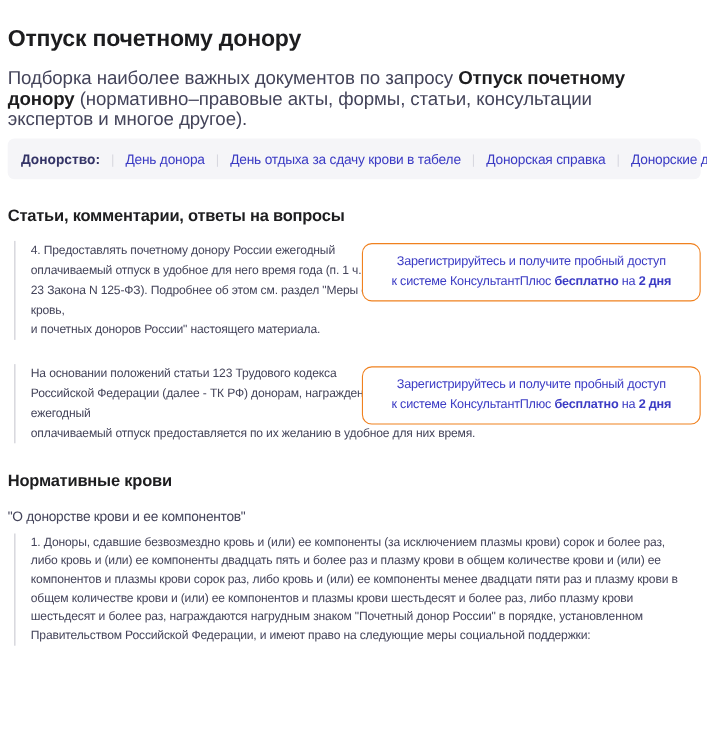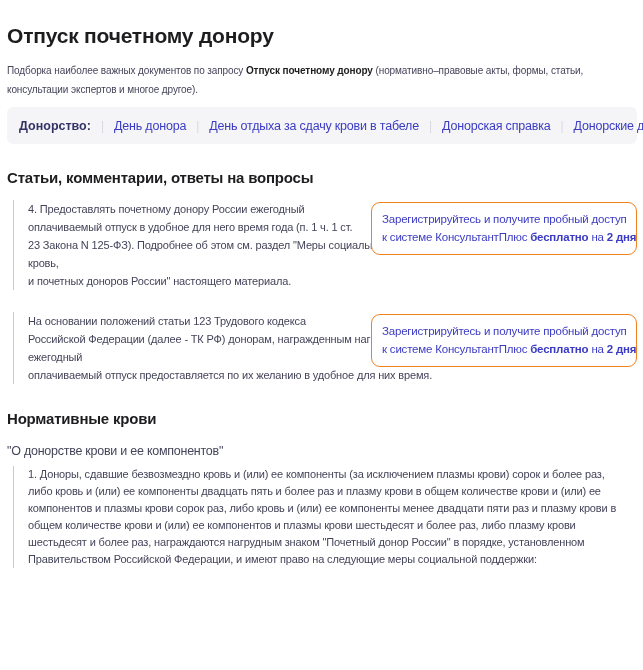--- a/index.html
+++ b/index.html
@@ -12,21 +12,21 @@
   .page { padding: 0 6px 0 7px; }
 
   h1.page-title {
     margin-top: 24px;
     font-size: 21px; line-height: 24px; font-weight: bold;
     color: var(--text-dark, #1d1d1f);
     letter-spacing: -0.2px;
   }
   .subtitle {
     margin-top: 13px;
-    font-size: 10px; line-height: 19px;
+    font-size: 17px; line-height: 19px;
     max-width: 606px;
     color: var(--text-body, #44445a);
     letter-spacing: -0.1px;
   }
   .subtitle b { color: var(--text-dark, #2a2a38); }
 
   .topics {
     margin-top: 8px;
     height: 37px;
     background: var(--bar-bg, #f5f5f8);
@@ -68,21 +68,21 @@
   .result .result-link.narrow { max-width: 358px; }
 
   .doc-title {
     font-size: 12.5px; line-height: 18px;
     color: var(--text-body, #44445a);
     letter-spacing: -0.25px;
   }
 
   .promo {
     position: absolute; top: 2px; right: 0;
-    width: 266px;
+    width: 308px;
     border: 1.5px solid var(--promo-border, #f0811f);
     border-radius: 9px;
     padding: 7px 10px 8px;
     text-align: center;
     color: var(--link, #3b3bc4);
     font-size: 11.5px; line-height: 18px;
     letter-spacing: -0.2px;
     cursor: pointer;
     background: #fff;
   }

